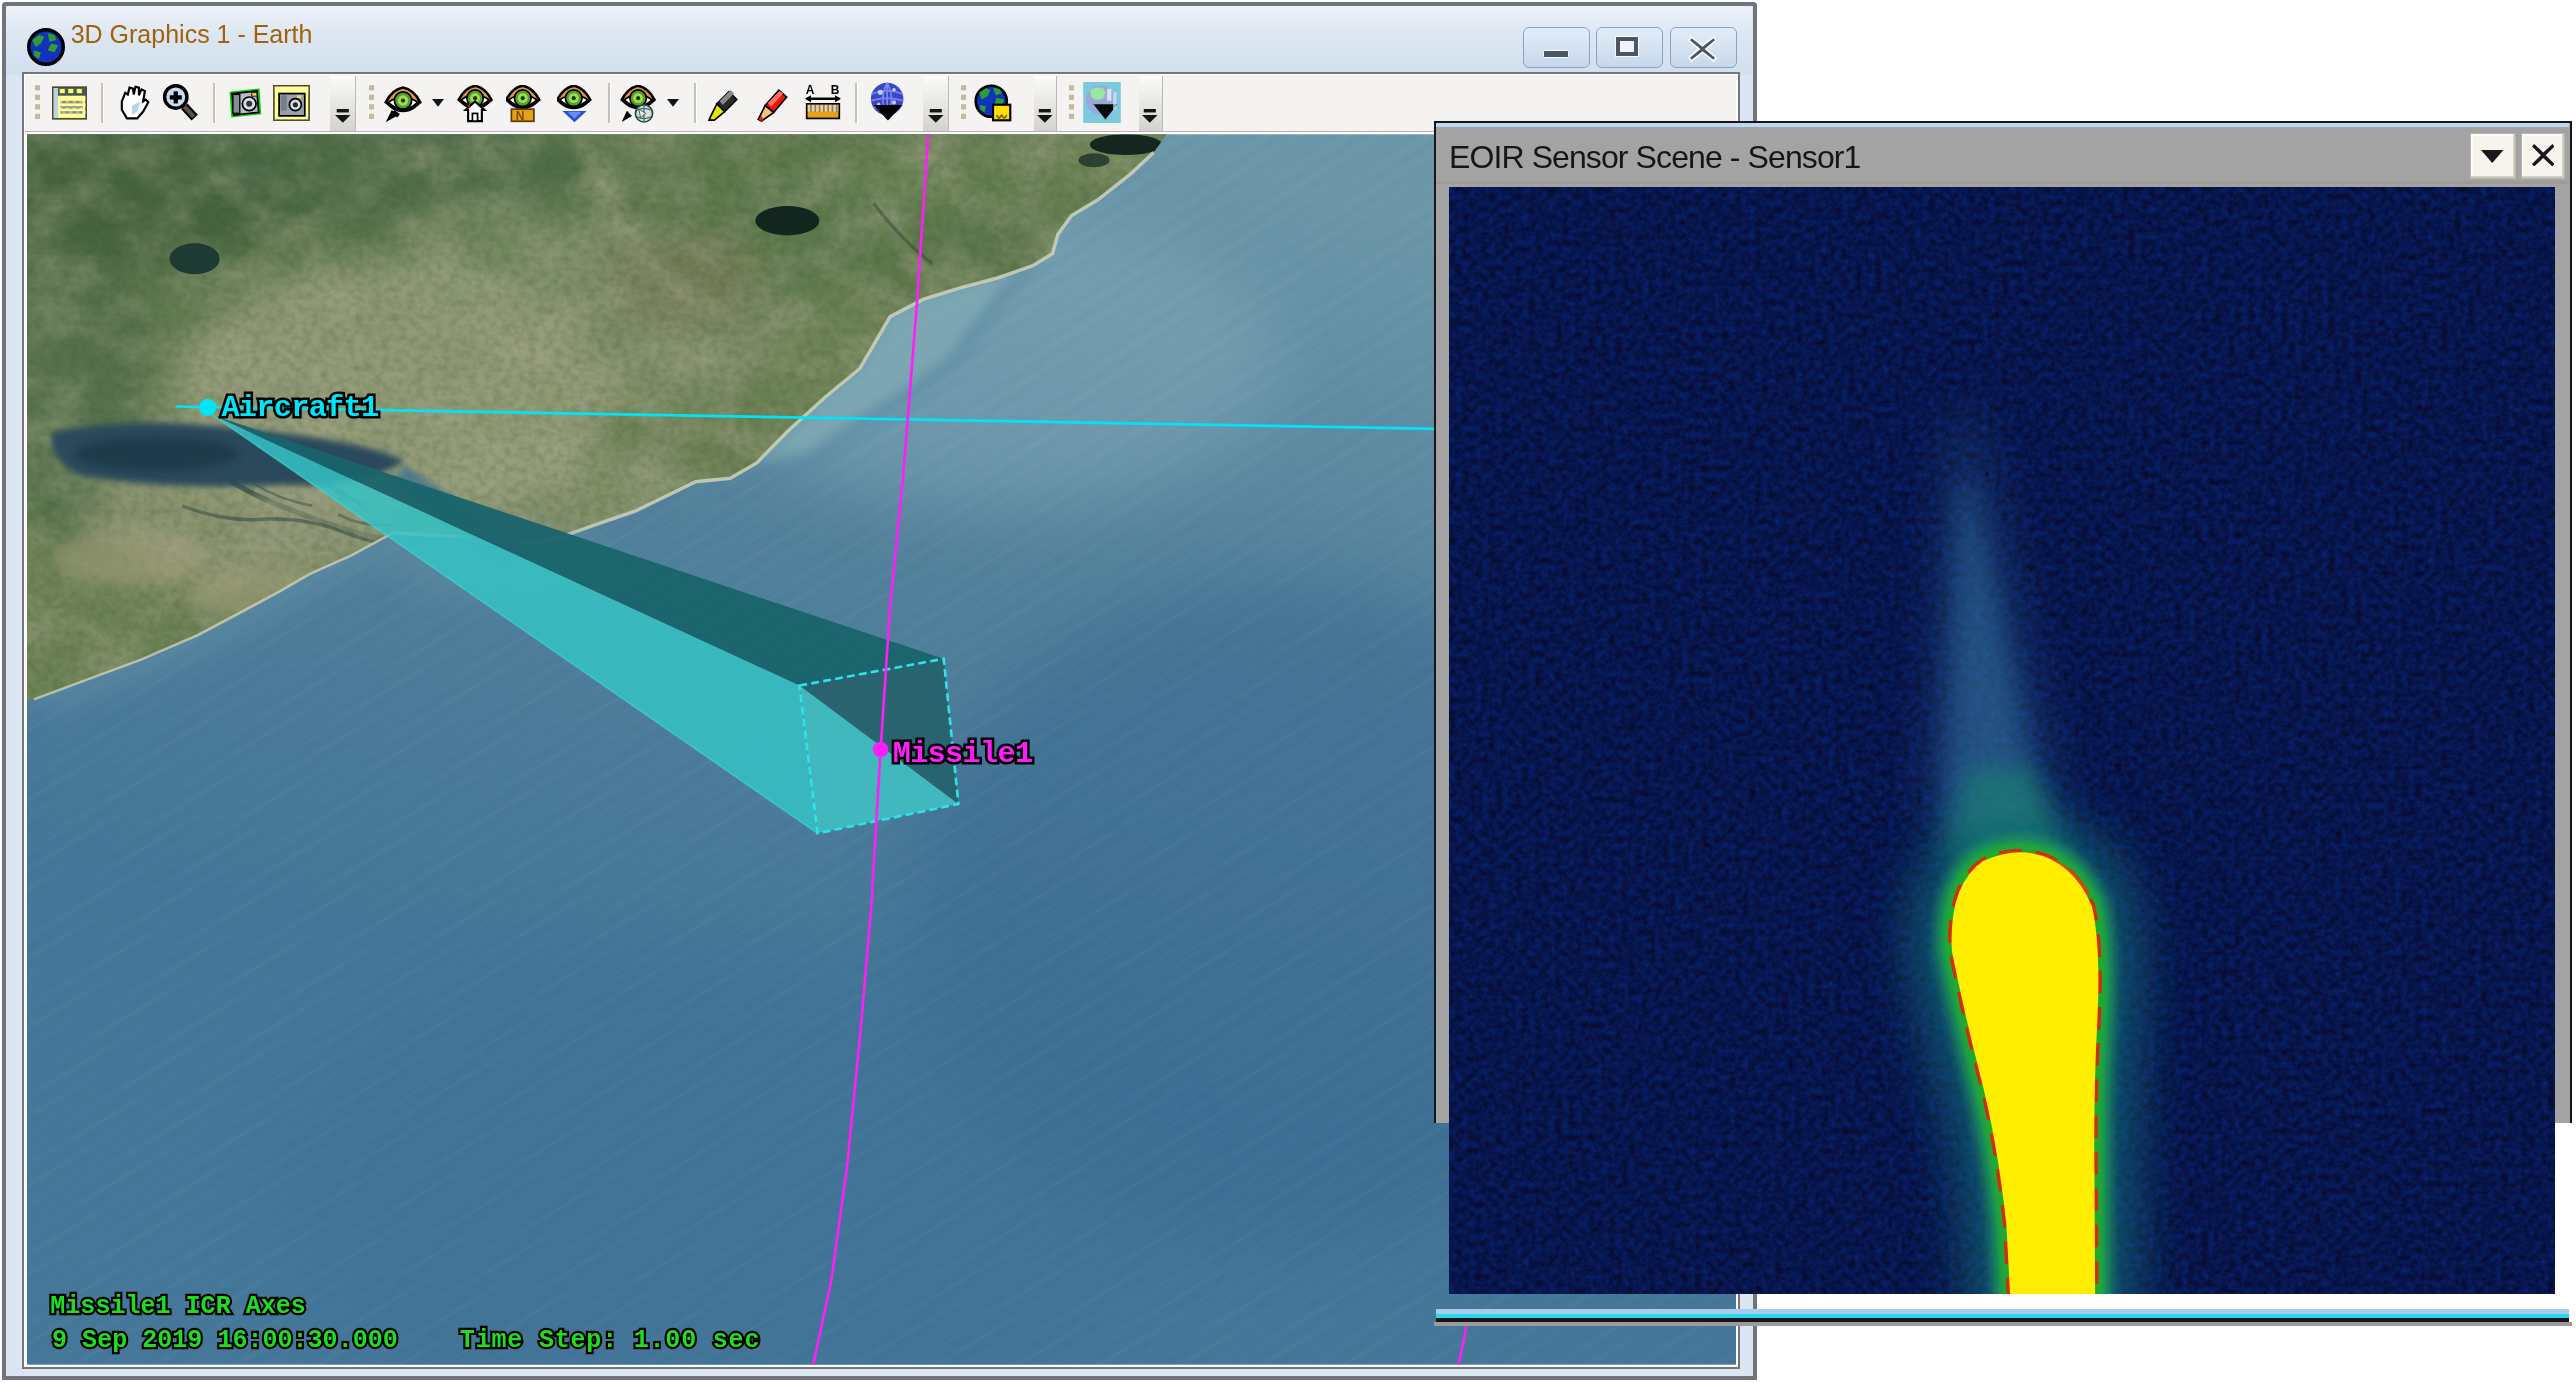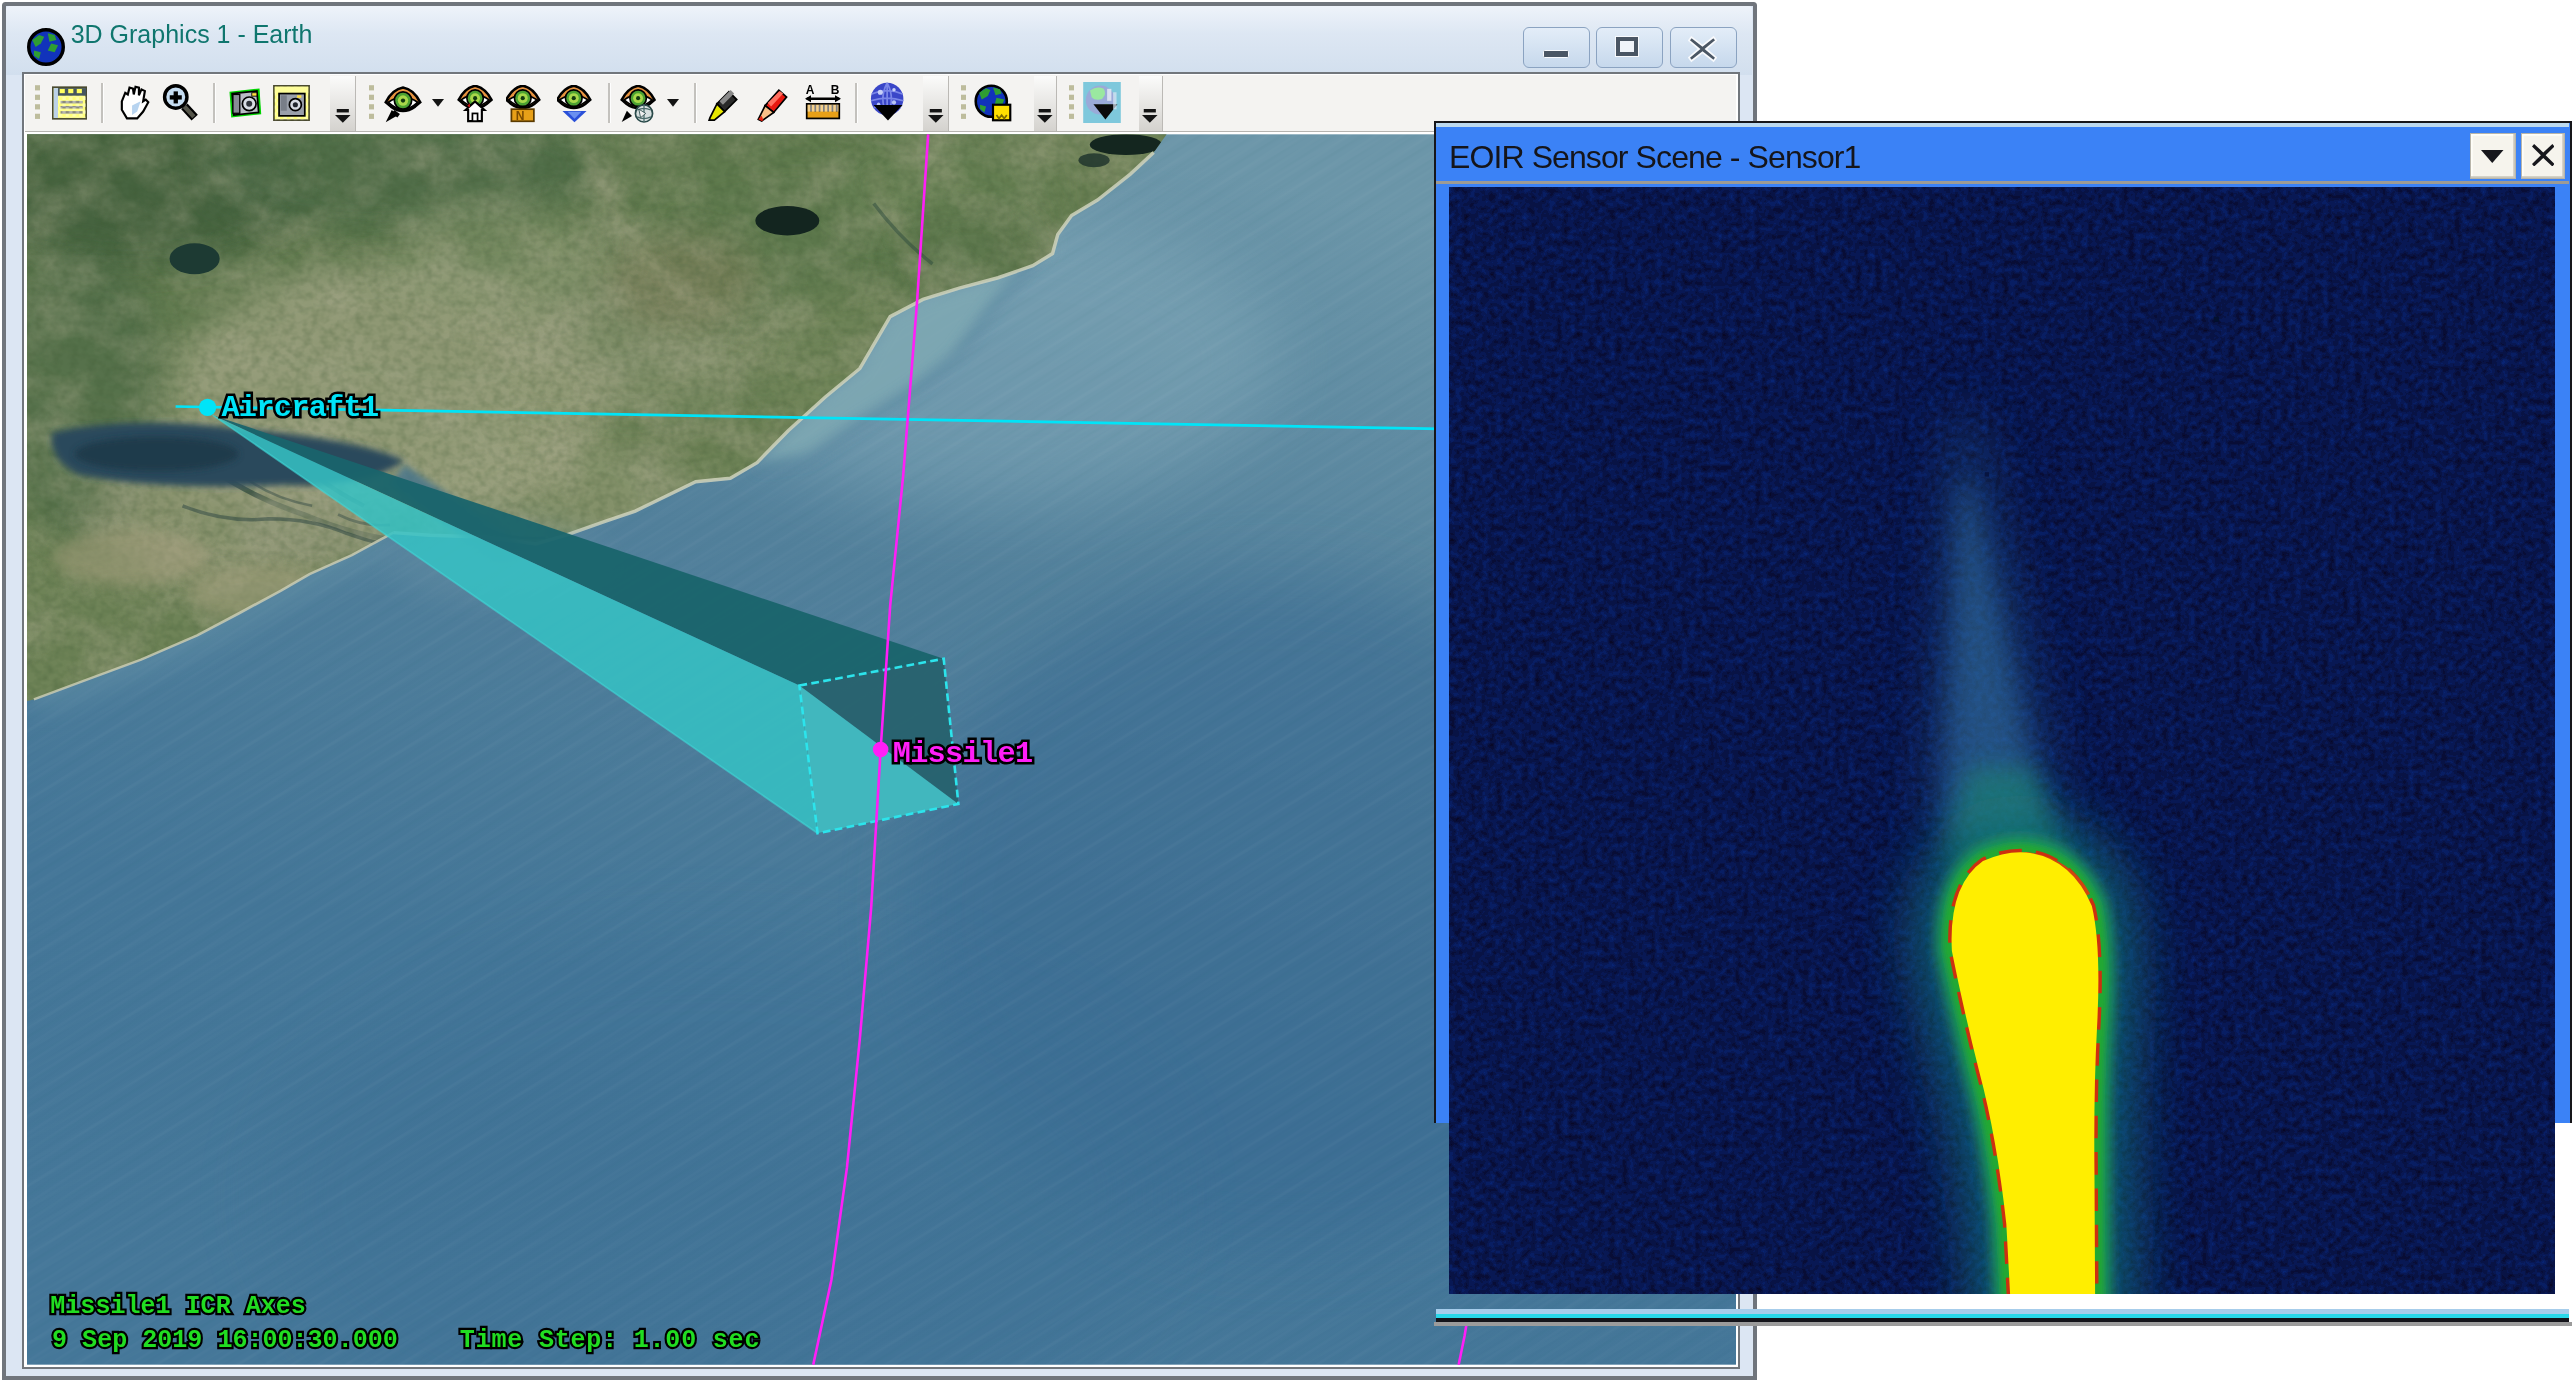--- a/index.html
+++ b/index.html
@@ -14,21 +14,21 @@
 
   <div class="abs" style="left:0;top:0;width:1746px;height:69px;background:linear-gradient(#eef3fa,#dde7f3 40%,#d2dfee);border-radius:3.5px 3.5px 0 0;"></div>
 
   <svg class="abs" style="left:21px;top:22.5px;" width="38" height="38" viewBox="0 0 22 22">
     <circle cx="11" cy="11" r="10" fill="#1133bb" stroke="#000" stroke-width="2"></circle>
     <path d="M3 7 L7 4 L10 5 L8 9 L5 11 Z" fill="#2e9e33"></path>
     <path d="M12 3 L16 4 L17 7 L13 8 Z" fill="#2e9e33"></path>
     <path d="M14 9 L18 10 L16 14 L12 13 Z" fill="#2e9e33"></path>
     <path d="M4 13 L8 14 L7 18 L4 16 Z" fill="#2e9e33"></path>
   </svg>
-  <div class="abs" style="left:65px;top:14.7px;font-size:25px;color:#0f766e;">3D Graphics 1 - Earth</div>
+  <div class="abs" style="left:65px;top:14.7px;font-size:25px;color:#a16207;">3D Graphics 1 - Earth</div>
 
   <div class="abs" style="left:1517px;top:21px;width:67px;height:41px;background:linear-gradient(#e3edf8,#c6d8ec);border:1.7px solid #8ba3c1;border-radius:6px;">
      <div class="abs" style="left:19px;top:22.5px;width:26px;height:7.8px;background:#4a5664;border:1.7px solid #f8fafd;border-radius:1.7px;"></div>
   </div>
   <div class="abs" style="left:1590px;top:21px;width:67px;height:41px;background:linear-gradient(#e3edf8,#c6d8ec);border:1.7px solid #8ba3c1;border-radius:6px;">
      <div class="abs" style="left:19px;top:9.5px;width:22.5px;height:19px;border:4.3px solid #4a5664;outline:1.7px solid #f8fafd;background:#f0f4fa;"></div>
   </div>
   <div class="abs" style="left:1664px;top:21px;width:67px;height:41px;background:linear-gradient(#e3edf8,#c6d8ec);border:1.7px solid #8ba3c1;border-radius:6px;">
      <svg class="abs" style="left:17.3px;top:7px" width="29" height="28" viewBox="0 0 17 16">
         <path d="M2 1 L8.5 6 L15 1 L16.5 3 L10.5 8 L16.5 13 L15 15 L8.5 10 L2 15 L0.5 13 L6.5 8 L0.5 3 Z" fill="#4a5664" stroke="#f8fafd" stroke-width="1"></path>
@@ -378,21 +378,21 @@
     <text x="225" y="326" fill="#00e4f8">Aircraft1</text>
     <text x="1002" y="726" fill="#ff1ef8">Missile1</text>
   </g>
   <g font-family="'Liberation Mono',monospace" font-weight="bold" font-size="29" style="paint-order:stroke" stroke="#000000" stroke-width="5">
     <text x="27" y="1364" fill="#21dd21">Missile1 ICR Axes</text>
     <text x="29" y="1404" fill="#21dd21">9 Sep 2019 16:00:30.000</text>
     <text x="501" y="1404" letter-spacing="0.9" fill="#21dd21">Time Step: 1.00 sec</text>
   </g>
 </svg>
 
-<div class="abs" id="eoir" style="left:1434px;top:121px;width:1138px;height:1002px;background:#3b82f6;border:2.6px solid #16161a;border-bottom:none;">
+<div class="abs" id="eoir" style="left:1434px;top:121px;width:1138px;height:1002px;background:#a3a3a3;border:2.6px solid #16161a;border-bottom:none;">
   <div class="abs" style="left:0;top:0;width:1133px;height:3.5px;background:#bcd9ef;"></div>
   <div class="abs" style="left:13px;top:16.4px;font-size:32px;letter-spacing:-0.9px;color:#15151a;">EOIR Sensor Scene - Sensor1</div>
   <div class="abs" style="left:0;top:58px;width:1133px;height:2.6px;background:#9d9b94;"></div>
 
   <div class="abs" style="left:1034px;top:9.5px;width:46px;height:46px;background:#f6f4ed;border:1.7px solid #b8b5aa;box-shadow:inset -1.7px -1.7px 0 #c9c6ba, inset 1.7px 1.7px 0 #fffef8;">
     <svg class="abs" style="left:10.4px;top:16.4px" width="22.5" height="13" viewBox="0 0 26 15">
         <path d="M0 0 H26 L13 15 Z" fill="#17171c"></path>
       </svg>
   </div>
   <div class="abs" style="left:1085px;top:9.5px;width:44px;height:46px;background:#f6f4ed;border:1.7px solid #b8b5aa;box-shadow:inset -1.7px -1.7px 0 #c9c6ba, inset 1.7px 1.7px 0 #fffef8;">

